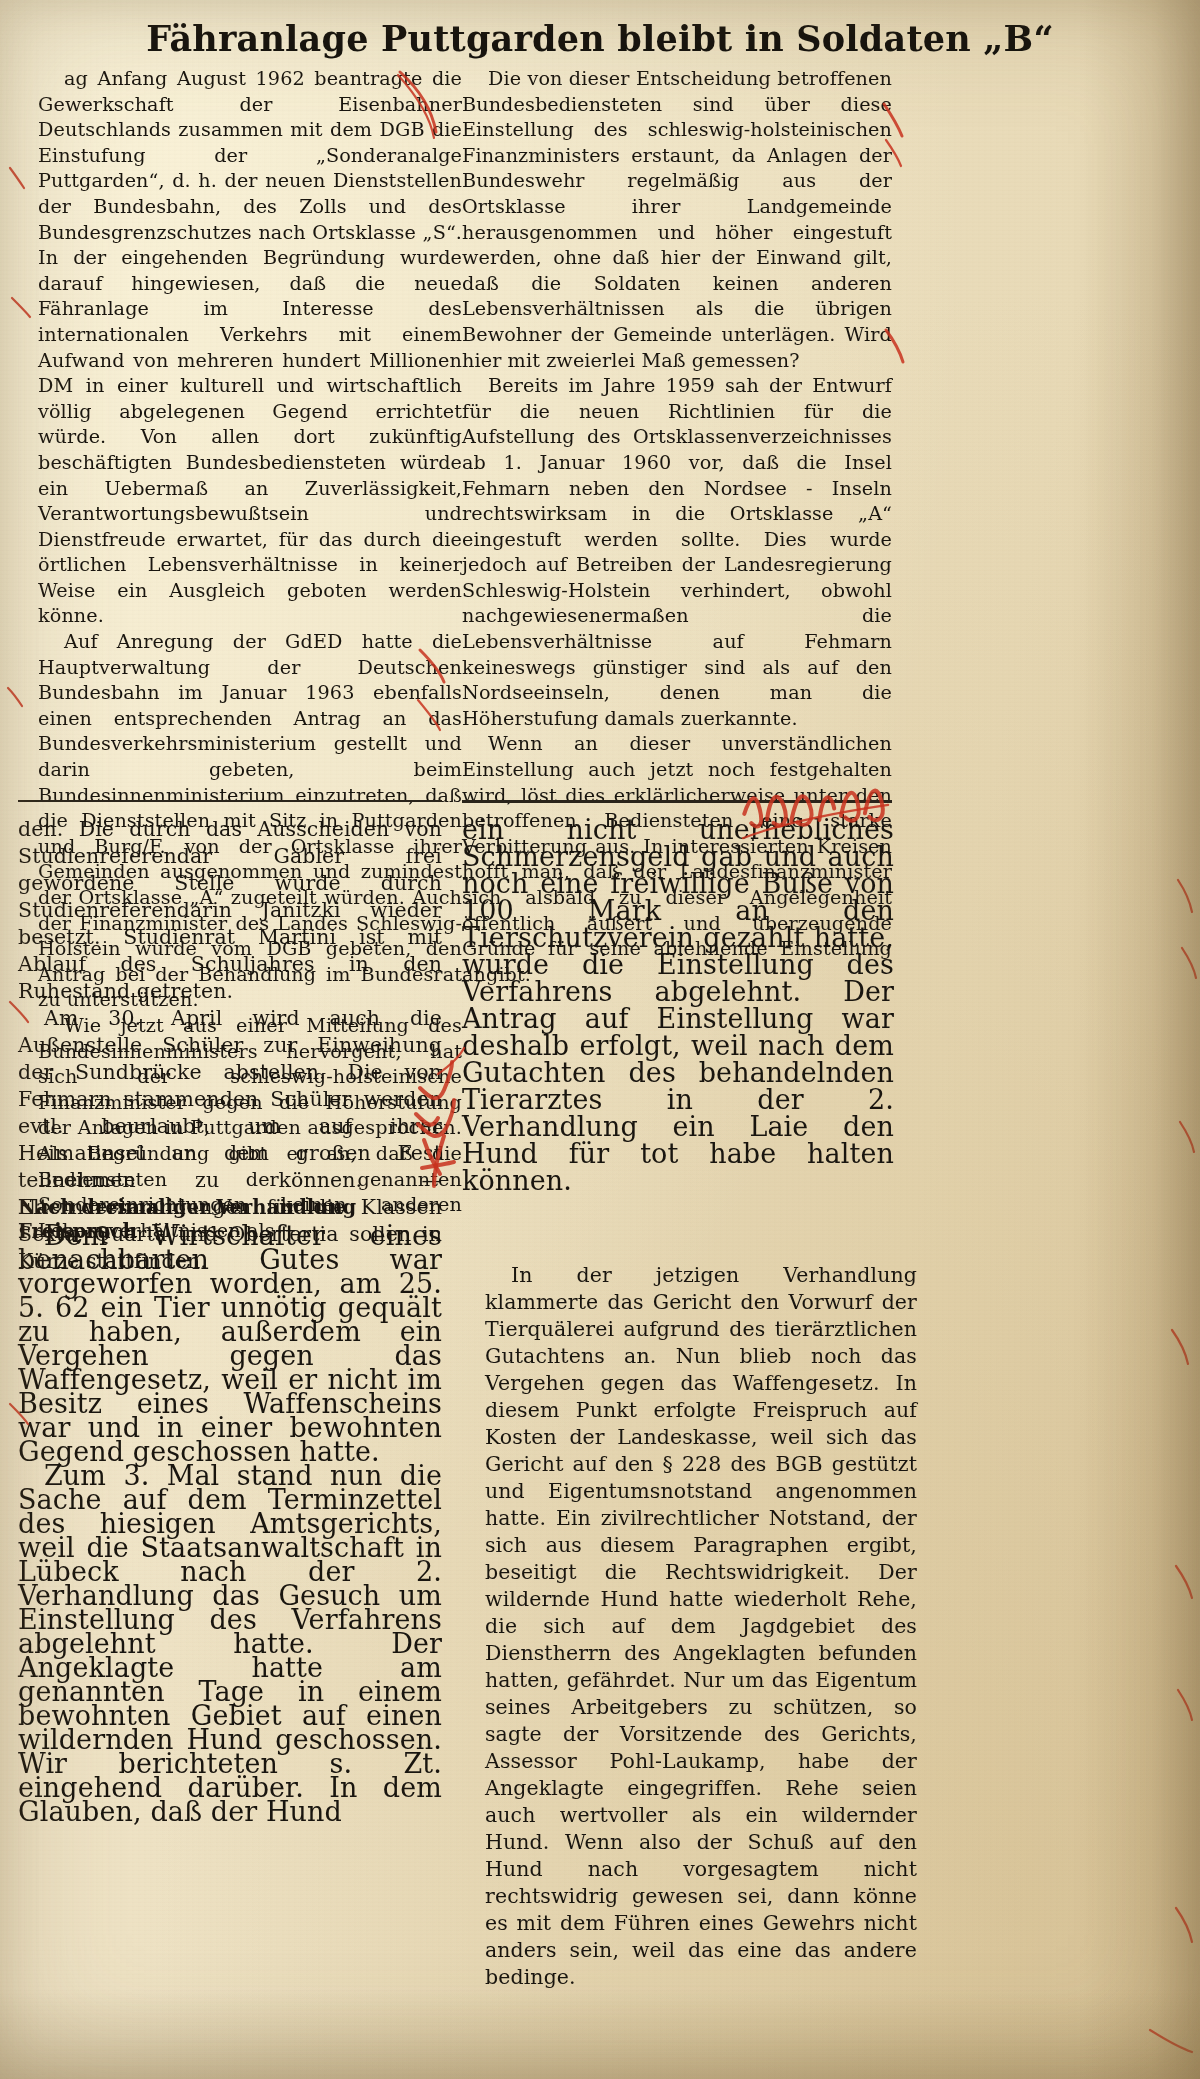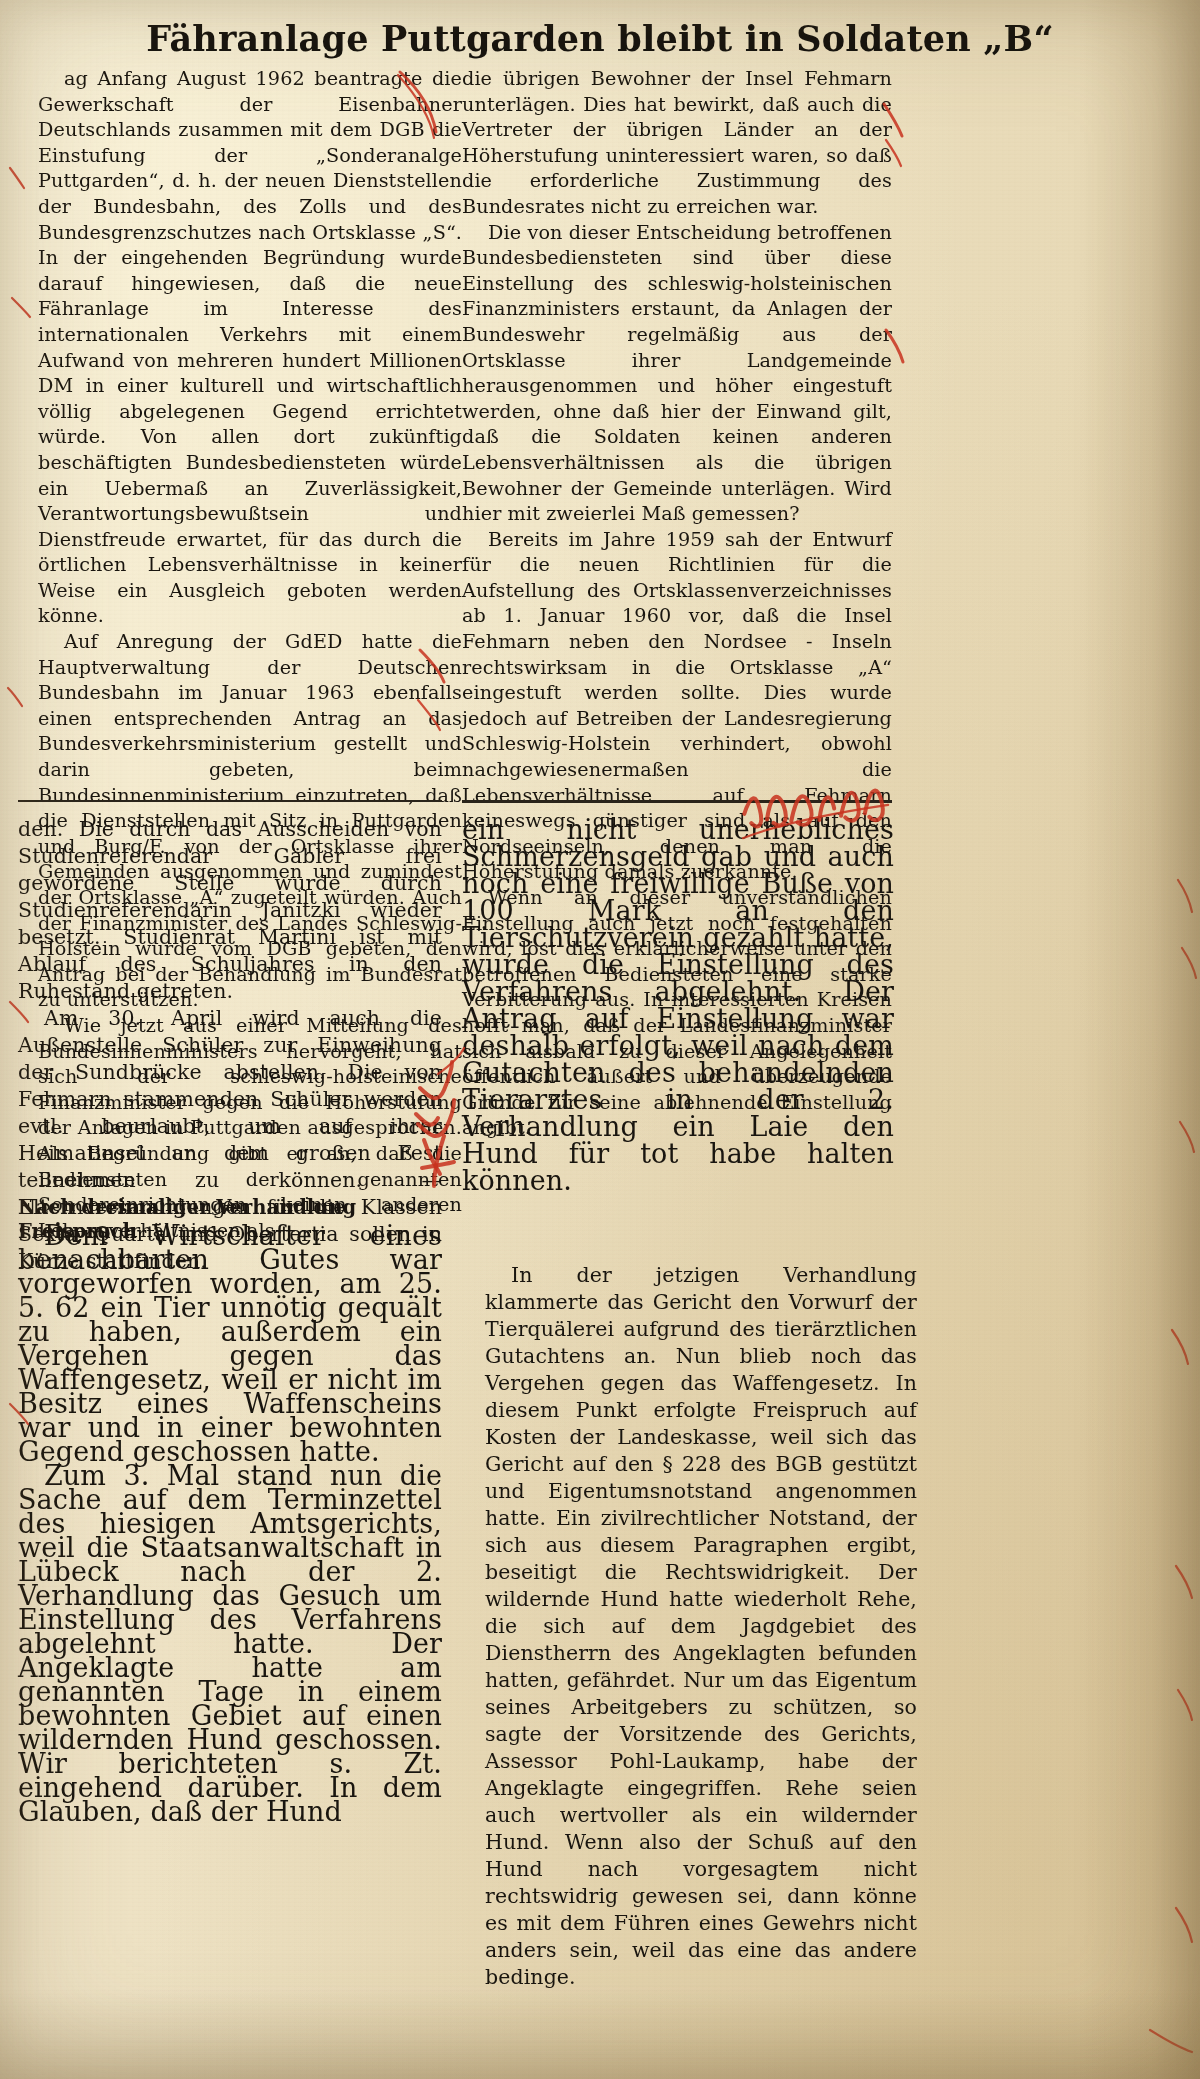--- a/index.html
+++ b/index.html
@@ -169,21 +169,20 @@
 
   <div class="headline">Fähranlage Puttgarden bleibt in Soldaten „B“</div>
 
   <div class="col" id="a1-left">
     <p>ag Anfang August 1962 beantragte die Gewerkschaft der Eisenbahner Deutschlands zusammen mit dem DGB die Einstufung der „Sonderanalge Puttgarden“, d. h. der neuen Dienststellen der Bundesbahn, des Zolls und des Bundesgrenzschutzes nach Ortsklasse „S“. In der eingehenden Begründung wurde darauf hingewiesen, daß die neue Fähranlage im Interesse des internationalen Verkehrs mit einem Aufwand von mehreren hundert Millionen DM in einer kulturell und wirtschaftlich völlig abgelegenen Gegend errichtet würde. Von allen dort zukünftig beschäftigten Bundesbediensteten würde ein Uebermaß an Zuverlässigkeit, Verantwortungsbewußtsein und Dienstfreude erwartet, für das durch die örtlichen Lebensverhältnisse in keiner Weise ein Ausgleich geboten werden könne.</p>
     <p>Auf Anregung der GdED hatte die Hauptverwaltung der Deutschen Bundesbahn im Januar 1963 ebenfalls einen entsprechenden Antrag an das Bundesverkehrsministerium gestellt und darin gebeten, beim Bundesinnenministerium einzutreten, daß die Dienststellen mit Sitz in Puttgarden und Burg/F. von der Ortsklasse ihrer Gemeinden ausgenommen und zumindest der Ortsklasse „A“ zugeteilt würden. Auch der Finanzminister des Landes Schleswig-Holstein wurde vom DGB gebeten, den Antrag bei der Behandlung im Bundesrat zu unterstützen.</p>
     <p>Wie jetzt aus einer Mitteilung des Bundesinnenministers hervorgeht, hat sich der schleswig-holsteinische Finanzminister gegen die Höherstufung der Anlagen in Puttgarden ausgesprochen. Als Begründung gibt er an, daß die Bediensteten der genannten Sondereinrichtungen keinen anderen Lebensverhältnissen als</p>
   </div>
 
   <div class="col" id="a1-right">
-    <p class="noindent">die übrigen Bewohner der Insel Fehmarn unterlägen. Dies hat bewirkt, daß auch die Vertreter der übrigen Länder an der Höherstufung uninteressiert waren, so daß die erforderliche Zustimmung des Bundesrates nicht zu erreichen war.</p>
     <p>Die von dieser Entscheidung betroffenen Bundesbediensteten sind über diese Einstellung des schleswig-holsteinischen Finanzministers erstaunt, da Anlagen der Bundeswehr regelmäßig aus der Ortsklasse ihrer Landgemeinde herausgenommen und höher eingestuft werden, ohne daß hier der Einwand gilt, daß die Soldaten keinen anderen Lebensverhältnissen als die übrigen Bewohner der Gemeinde unterlägen. Wird hier mit zweierlei Maß gemessen?</p>
     <p>Bereits im Jahre 1959 sah der Entwurf für die neuen Richtlinien für die Aufstellung des Ortsklassenverzeichnisses ab 1. Januar 1960 vor, daß die Insel Fehmarn neben den Nordsee - Inseln rechtswirksam in die Ortsklasse „A“ eingestuft werden sollte. Dies wurde jedoch auf Betreiben der Landesregierung Schleswig-Holstein verhindert, obwohl nachgewiesenermaßen die Lebensverhältnisse auf Fehmarn keineswegs günstiger sind als auf den Nordseeinseln, denen man die Höherstufung damals zuerkannte.</p>
     <p>Wenn an dieser unverständlichen Einstellung auch jetzt noch festgehalten wird, löst dies erklärlicherweise unter den betroffenen Bediensteten eine starke Verbitterung aus. In interessierten Kreisen hofft man, daß der Landesfinanzminister sich alsbald zu dieser Angelegenheit öffentlich äußert und überzeugende Gründe für seine ablehnende Einstellung angibt.</p>
   </div>
 
   <div class="rule" id="div-upper-left"></div>
   <div class="rule" id="div-upper-right"></div>
 
   <div class="col" id="a2-left">
     <p class="noindent">den. Die durch das Ausscheiden von Studienreferendar Gäbler frei gewordene Stelle wurde durch Studienreferendarin Janitzki wieder besetzt. Studienrat Martini ist mit Ablauf des Schuljahres in den Ruhestand getreten.</p>

